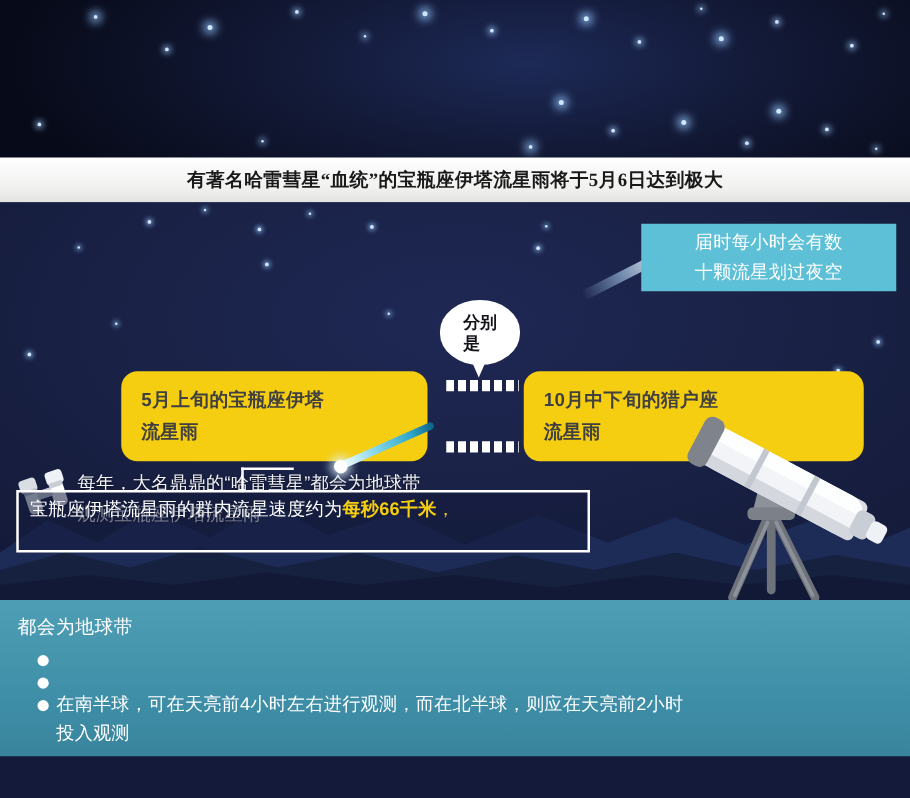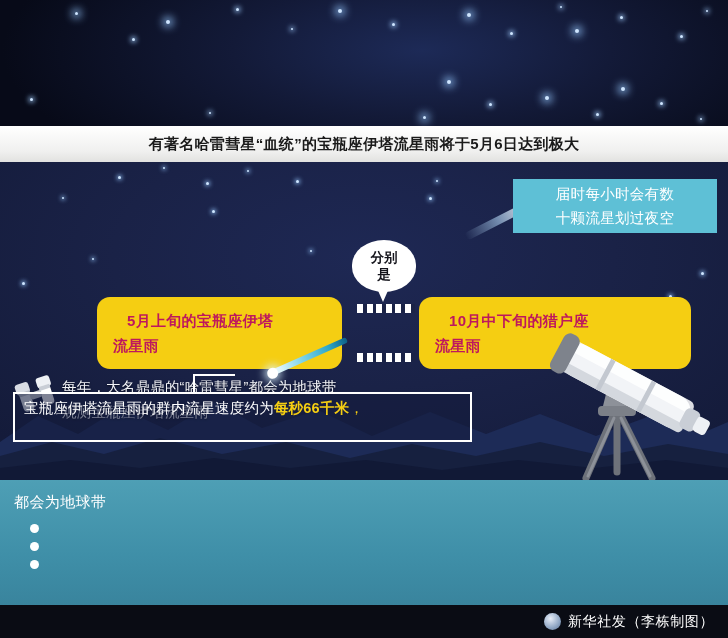--- a/index.html
+++ b/index.html
@@ -51,20 +51,21 @@
     position: absolute; left: 0; top: 126px;
     width: 728px; height: 36px;
     background: linear-gradient(#ffffff, #f0f0ef 70%, #e2e2e0);
     display: flex; align-items: center; justify-content: center;
   }
   .subbar-text {
     color: #1a1a1a;
     font-size: 15px;
     font-weight: bold;
     letter-spacing: .3px;
+    font-family: Liberation Serif, serif;
   }
 
   
   .scene {
     position: absolute; left: 0; top: 162px;
     width: 728px; height: 318px;
     background:
       radial-gradient(ellipse 500px 260px at 50% 30%, #1e2854 0%, #1a2247 50%, #141b3a 100%),
       #141b3a;
     overflow: hidden;
@@ -157,27 +158,26 @@
   }
 
   
   .ybox {
     position: absolute;
     background: #F5CE12;
     border-radius: 13px;
     padding: 11px 14px 12px 16px;
   }
   .ybox-text {
-    color: #be185d;
+    color: #404040;
     font-size: 15px;
     line-height: 25px;
     font-weight: bold;
     white-space: pre-line;
     letter-spacing: .3px;
-    margin-left: 14px;
   }
 
   
   .connector {
     position: absolute;
     left: 357px; top: 313px;
     width: 58px; height: 58px;
   }
   .strip {
     position: absolute; left: 0; width: 58px; height: 9px;
@@ -197,21 +197,21 @@
     background: #ffffff;
     border-radius: 50% / 48%;
     display: flex; flex-direction: column;
     align-items: center; justify-content: center;
   }
   .bubble-text {
     color: #13131a;
     font-size: 13.5px;
     line-height: 17px;
     font-weight: bold;
-    text-align: center;
+    text-align: left;
     white-space: pre-line;
   }
   .bubble-tail {
     position: absolute;
     left: 376px; top: 296px;
     width: 0; height: 0;
     border-left: 7px solid transparent;
     border-right: 7px solid transparent;
     border-top: 16px solid #ffffff;
   }
@@ -475,21 +475,19 @@
     <div class="bottom-heading">都会为地球带</div>
 
     <div class="bullet-row">
       <span class="bullet-dot"></span>
     </div>
     <div class="bullet-row">
       <span class="bullet-dot"></span>
     </div>
     <div class="bullet-row">
       <span class="bullet-dot"></span>
+      <span class="bullet-text">在南半球，可在天亮前4小时左右进行观测，而在北半球，则应在天亮前2小时
+投入观测</span>
     </div>
   </div>
 
-  <div class="footer">
-    <span class="footer-logo"></span>
-    <span class="footer-text">新华社发（李栋制图）</span>
-  </div>
 
 </div>
 
 </body></html>

